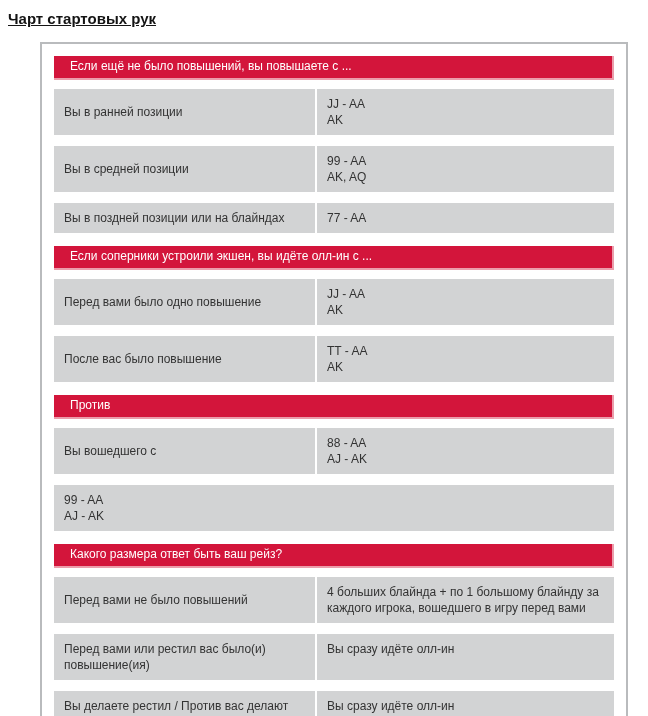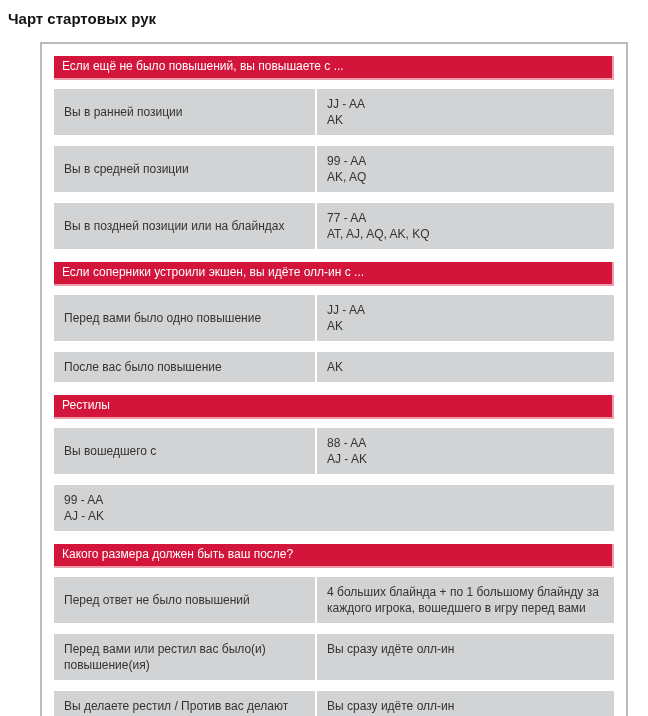--- a/index.html
+++ b/index.html
@@ -9,37 +9,38 @@
     height: 716px;
     font-family: "Liberation Sans", sans-serif;
     color: #333333;
     overflow: hidden;
   }
   .page-title {
     font-size: 15px;
     font-weight: bold;
     color: #141414;
     margin: 10px 0 0 8px;
+    text-decoration: underline;
   }
   .chart-box {
     margin: 15px 0 0 40px;
     width: 588px;
     border: 2px solid #b9bbbd;
     background: #ffffff;
     padding: 12px;
   }
   .section { margin-bottom: 13px; }
   .section:last-child { margin-bottom: 0; }
   .section-header {
     background: #d3153b;
     color: #ffffff;
     font-size: 12px;
     height: 24px;
     line-height: 21px;
-    padding-left: 8px;
+    padding-left: 16px;
     margin-bottom: 9px;
     border-right: 2px solid #eb9dab;
     border-bottom: 2px solid #eb9dab;
     white-space: nowrap;
     overflow: hidden;
   }
   .row { display: flex; margin-bottom: 11px; }
   .row:last-child { margin-bottom: 0; }
   .cell {
     background: #d2d3d4;
@@ -80,72 +81,72 @@
     <div class="cell value">
             <div class="vline">99 - AA</div>
             <div class="vline">AK, AQ</div>
           </div>
   </div>
 
   <div class="row">
     <div class="cell label">Вы в поздней позиции или на блайндах</div>
     <div class="cell value">
             <div class="vline">77 - AA</div>
-            <div class="vline">AT, AJ, AQ, AK, KQ</div>
           </div>
   </div>
 </div>
   </section>
 
   <section class="section">
     <div class="section-header">Если соперники устроили экшен, вы идёте олл-ин с ...</div>
     <div class="section-rows">
   <div class="row">
     <div class="cell label">Перед вами было одно повышение</div>
     <div class="cell value">
             <div class="vline">JJ - AA</div>
             <div class="vline">AK</div>
           </div>
   </div>
 
 
   <div class="row">
     <div class="cell label">После вас было повышение</div>
     <div class="cell value">
+            <div class="vline">TT - AA</div>
             <div class="vline">AK</div>
           </div>
   </div>
 </div>
   </section>
 
   <section class="section">
-    <div class="section-header">Рестилы</div>
+    <div class="section-header">Против</div>
     <div class="section-rows">
   <div class="row">
     <div class="cell label">Вы вошедшего с</div>
     <div class="cell value">
             <div class="vline">88 - AA</div>
             <div class="vline">AJ - AK</div>
           </div>
   </div>
 
   <div class="row">
     <div class="cell value">
             <div class="vline">99 - AA</div>
             <div class="vline">AJ - AK</div>
           </div>
   </div>
 </div>
   </section>
 
   <section class="section">
-    <div class="section-header">Какого размера должен быть ваш после?</div>
+    <div class="section-header">Какого размера ответ быть ваш рейз?</div>
     <div class="section-rows">
   <div class="row">
-    <div class="cell label">Перед ответ не было повышений</div>
+    <div class="cell label">Перед вами не было повышений</div>
     <div class="cell value">
             <div class="vline">4 больших блайнда + по 1 большому блайнду за каждого игрока, вошедшего в игру перед вами</div>
           </div>
   </div>
 
   <div class="row">
     <div class="cell label">Перед вами или рестил вас было(и) повышение(ия)</div>
     <div class="cell value">
             <div class="vline">Вы сразу идёте олл-ин</div>
           </div>

